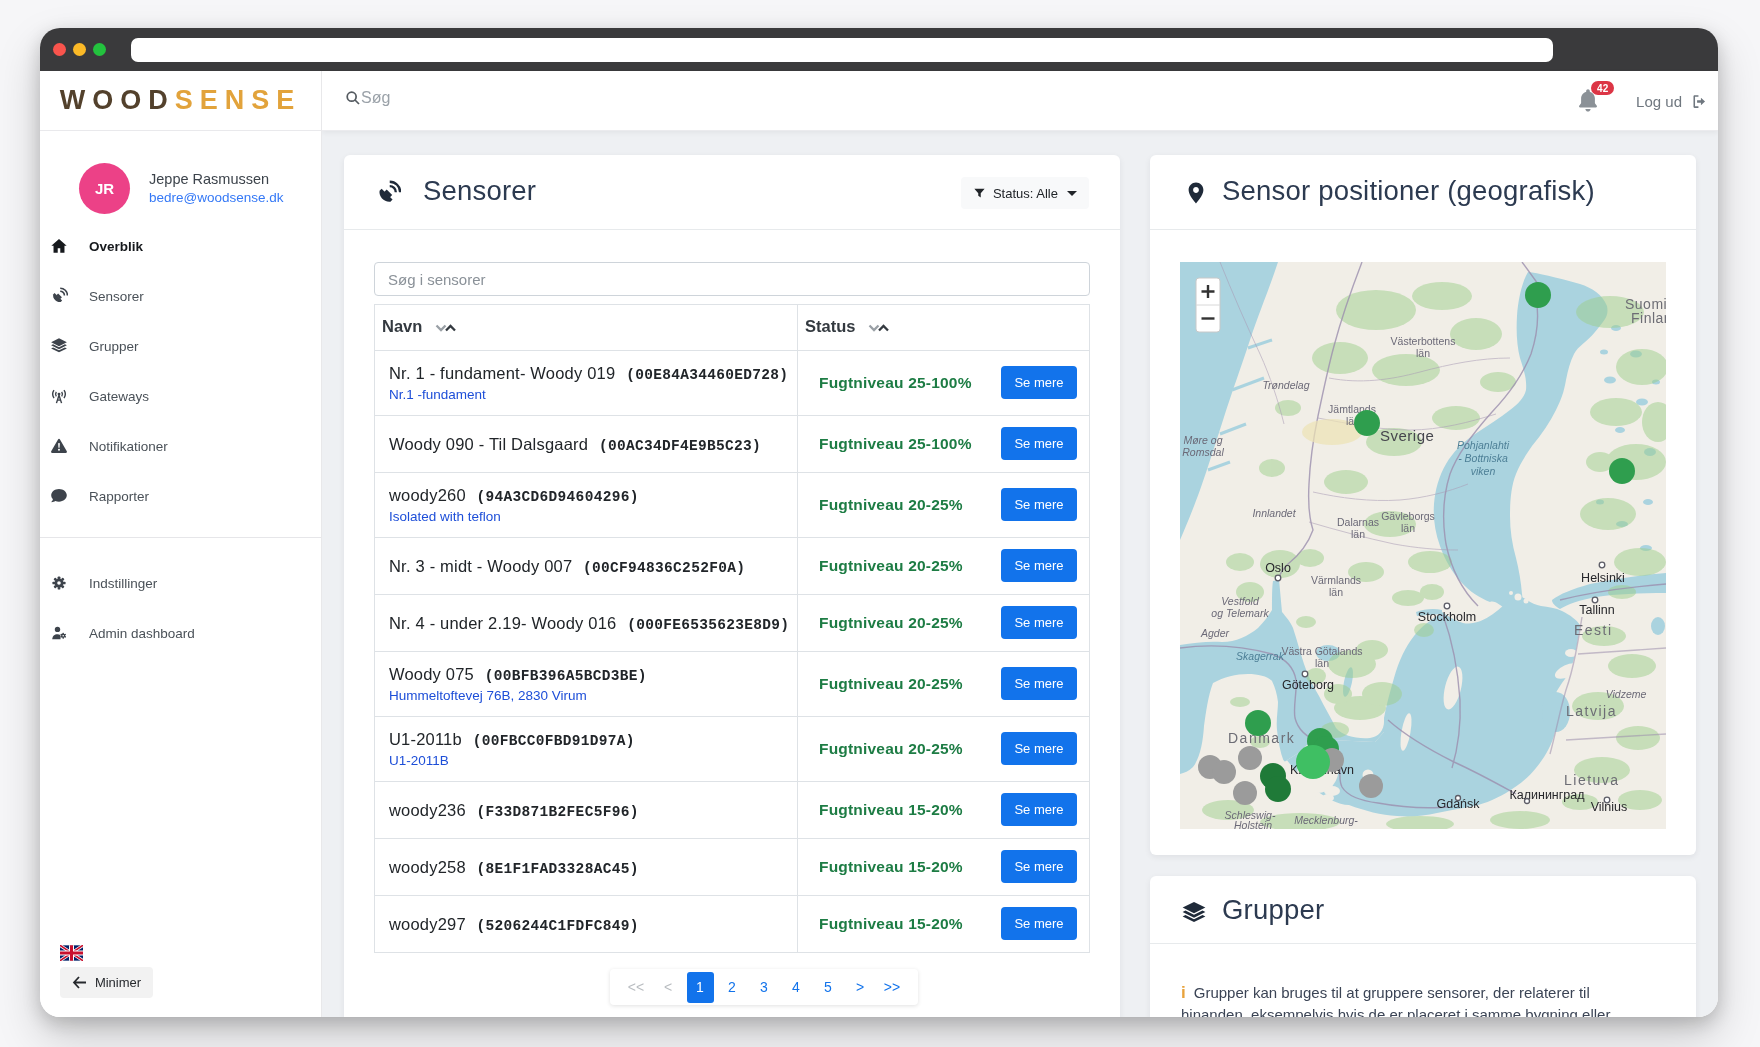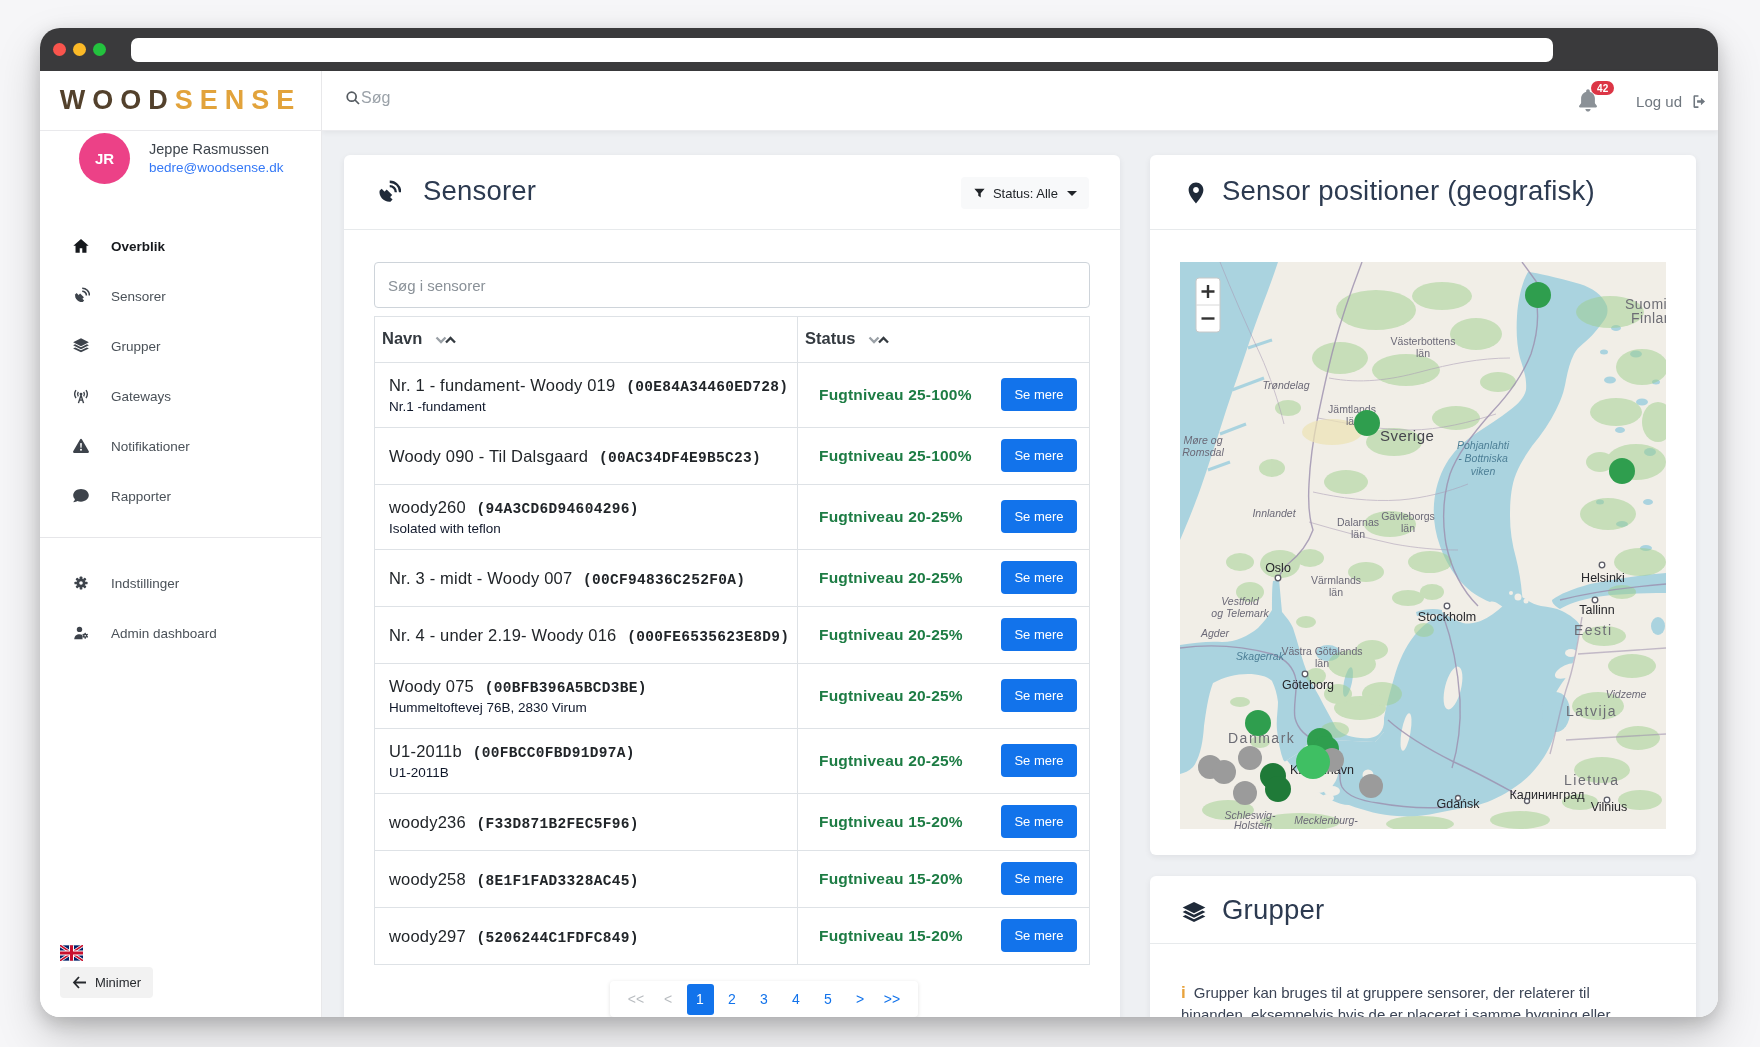--- a/index.html
+++ b/index.html
@@ -14,27 +14,27 @@
 .dot.r { left:13px; background:#f9544d; }
 .dot.y { left:33px; background:#fbb927; }
 .dot.g { left:53px; background:#23c23e; }
 .urlbar { position:absolute; left:91px; top:10px; width:1422px; height:24px; background:#fff; border-radius:7px; }
 .app { position:absolute; left:0; top:43px; width:1678px; height:946px; display:flex; }
 
 .sidebar { position:relative; width:282px; background:#fff; border-right:1px solid #e8e8ea; flex:none; z-index:5; }
 .logo { height:60px; border-bottom:1px solid #e9e9ec; display:flex; align-items:center; justify-content:center; }
 .logo .t { font-size:27px; font-weight:700; letter-spacing:7px; color:#53412c; white-space:nowrap; }
 .logo .t span { color:#e2a33b; }
-.profile { position:absolute; left:39px; top:62px; width:230px; height:52px; }
+.profile { position:absolute; left:39px; top:92px; width:230px; height:52px; }
 .avatar { position:absolute; left:0; top:0; width:51px; height:51px; border-radius:50%; background:#ec4187;
   color:#fff; font-size:15px; font-weight:700; display:flex; align-items:center; justify-content:center; }
 .pname { position:absolute; left:70px; top:8px; font-size:14.5px; color:#3c434b;text-align:center; }
 .pmail { position:absolute; left:70px; top:27px; font-size:13.5px; color:#3478f6; }
 .nav { position:absolute; left:0; top:150px; width:100%; }
-.nav a { display:flex; align-items:center; height:50px; padding-left:32px; font-size:13.5px; color:#4a5158; text-decoration:none; }
+.nav a { display:flex; align-items:center; height:50px; padding-left:10px; font-size:13.5px; color:#4a5158; text-decoration:none; }
 .nav a svg { width:18px; height:18px; margin-right:21px; flex:none; }
 .nav a.active { font-weight:700; color:#16191d; }
 .nav .sep { border-top:1px solid #e6e6e9; margin:16px 0 20px 0; }
 .sbottom { }
 .flag { position:absolute; left:20px; top:874px; width:23px; height:16px; }
 .minbtn { position:absolute; left:20px; top:896px; width:93px; height:31px; background:#f2f2f2; border-radius:4px;
   font-size:13px; color:#26292d; display:flex; align-items:center; justify-content:center; gap:8px; }
 
 .main { position:relative; flex:1; height:100%; }
 .topbar { position:relative; height:60px; background:#fff; border-bottom:1px solid #ebebee;
@@ -53,31 +53,31 @@
 .chead { position:relative; height:75px; border-bottom:1px solid #e7eaec; }
 .chead .cicon { position:absolute; left:31px; top:25px; width:26px; height:26px; }
 .chead .ctitle { position:absolute; left:79px; top:20px; font-size:27.5px; font-weight:500; color:#2c3a50; letter-spacing:.2px; }
 
 .card.sensors { left:22px; top:24px; width:776px; height:900px; }
 .filterbtn { position:absolute; right:31px; top:22px; height:32px; padding:0 12px; background:#f8f9fa; border-radius:4px;
   font-size:13px; color:#212529; display:flex; align-items:center; gap:7px; }
 .filterbtn svg.funnel { width:13px; height:13px; }
 .caretd { width:0; height:0; border-left:5px solid transparent; border-right:5px solid transparent; border-top:5px solid #212529; margin-left:2px; }
 .cbody { position:absolute; left:30px; right:30px; top:75px; }
-.sinput { margin-top:32px; height:46px; border:1px solid #ced4da; border-radius:4px; display:flex; align-items:center;
+.sinput { margin-top:32px; height:34px; border:1px solid #ced4da; border-radius:4px; display:flex; align-items:center;
   padding-left:13px; font-size:15px; color:#8a9198; background:#fff; }
 table.sens { margin-top:8px; width:100%; border-collapse:collapse; table-layout:fixed; border:1px solid #dee2e6; }
 table.sens th, table.sens td { border:1px solid #dee2e6; border-left:none; border-right:none; }
 table.sens td.st, table.sens th.st { border-left:1px solid #dee2e6; }
 table.sens th { text-align:left; font-size:16.5px; color:#343a40; padding:12px 0 12px 7px; }
 table.sens th .sorts { display:inline-block; vertical-align:-2px; margin-left:8px; }
 td.nm { padding:8px 0 8px 14px; }
 .n1 { font-size:16.5px; color:#212529; letter-spacing:.2px; white-space:nowrap; }
 .n1 .mono { font-family:"Liberation Mono", monospace; font-size:14.5px; font-weight:700; letter-spacing:.3px; margin-left:6px; }
-.n2 { font-size:13.5px; color:#0f172a; margin-top:4px; }
+.n2 { font-size:13.5px; color:#1d4ed8; margin-top:4px; }
 td.st { position:relative; padding-left:21px; }
 .fug { font-size:15.5px; font-weight:700; color:#1d7c44; letter-spacing:.2px; }
 .semere { position:absolute; right:12px; top:50%; margin-top:-17px; width:76px; height:33px; background:#1273eb;
   color:#fff; font-size:13px; border-radius:4px; display:flex; align-items:center; justify-content:center; }
 .pagwrap { margin-top:16px; display:flex; justify-content:center; }
 .pag { margin-left:64px; background:#fff; border-radius:4px; box-shadow:0 1px 4px rgba(0,0,0,.12); height:36px; display:flex; align-items:center; padding:0 10px; }
 .pag span { display:flex; align-items:center; justify-content:center; min-width:27px; height:31px; margin:0 2.5px; font-size:14px; color:#1273eb; }
 .pag span.dis { color:#b9bdc1; }
 .pag span.act { background:#1273eb; color:#fff; border-radius:3px; }
 

